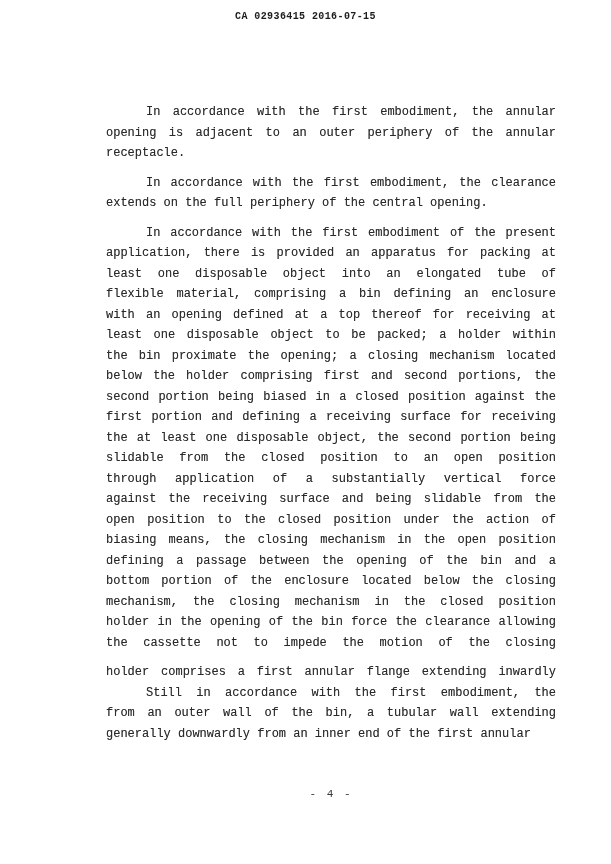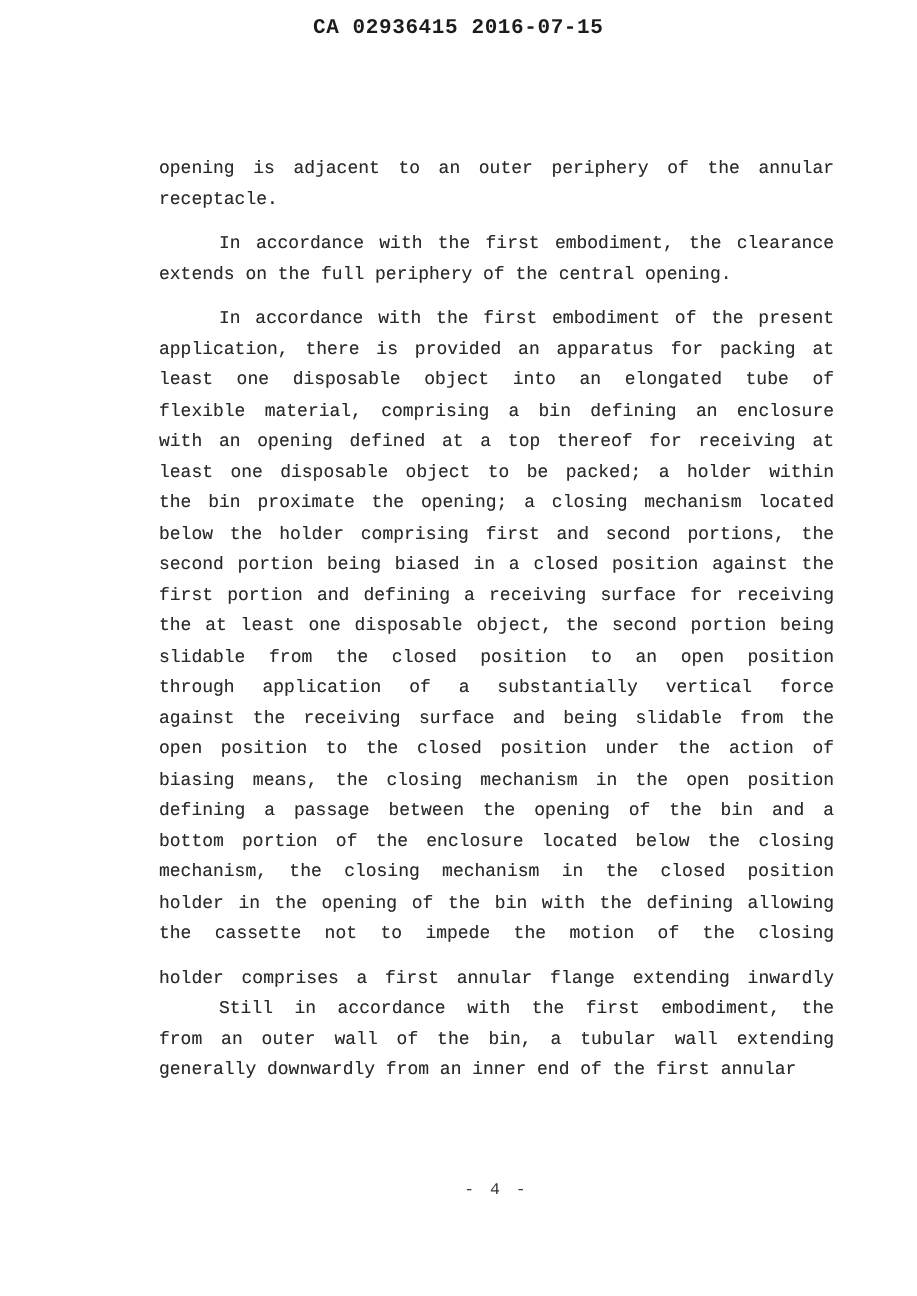--- a/index.html
+++ b/index.html
@@ -15,21 +15,21 @@
     color: var(--ink, #222222);
     font-family: "Liberation Mono", "DejaVu Sans Mono", monospace;
     overflow: hidden;
   }
   .doc-header {
     position: absolute;
     top: 11px;
     left: 0;
     width: 100%;
     text-align: center;
-    font-size: 14px;
+    font-size: 10px;
     font-weight: bold;
     letter-spacing: 0.4px;
     color: #1c1c1c;
   }
   .doc-body {
     position: absolute;
     top: 102px;
     left: 106px;
     width: 450px;
     font-size: 12px;
@@ -62,20 +62,21 @@
   }
 </style>
 </head>
 <body>
 
 <div class="page">
   <div class="doc-header">CA 02936415 2016-07-15</div>
 
   <div class="doc-body">
       <div class="paragraph">
+        <div class="line first">In accordance with the first embodiment, the annular</div>
         <div class="line">opening is adjacent to an outer periphery of the annular</div>
         <div class="line last">receptacle.</div>
       </div>
       <div class="paragraph">
         <div class="line first">In accordance with the first embodiment, the clearance</div>
         <div class="line last">extends on the full periphery of the central opening.</div>
       </div>
       <div class="paragraph">
         <div class="line first">In accordance with the first embodiment of the present</div>
         <div class="line">application, there is provided an apparatus for packing at</div>
@@ -89,21 +90,21 @@
         <div class="line">first portion and defining a receiving surface for receiving</div>
         <div class="line">the at least one disposable object, the second portion being</div>
         <div class="line">slidable from the closed position to an open position</div>
         <div class="line">through application of a substantially vertical force</div>
         <div class="line">against the receiving surface and being slidable from the</div>
         <div class="line">open position to the closed position under the action of</div>
         <div class="line">biasing means, the closing mechanism in the open position</div>
         <div class="line">defining a passage between the opening of the bin and a</div>
         <div class="line">bottom portion of the enclosure located below the closing</div>
         <div class="line">mechanism, the closing mechanism in the closed position</div>
-        <div class="line">holder in the opening of the bin with the defining allowing</div>
+        <div class="line">holder in the opening of the bin force the clearance allowing</div>
         <div class="line">the cassette not to impede the motion of the closing</div>
       </div>
       <div class="paragraph">
         <div class="line">holder comprises a first annular flange extending inwardly</div>
         <div class="line first">Still in accordance with the first embodiment, the</div>
         <div class="line">from an outer wall of the bin, a tubular wall extending</div>
         <div class="line last">generally downwardly from an inner end of the first annular</div>
       </div>
     </div>
 

